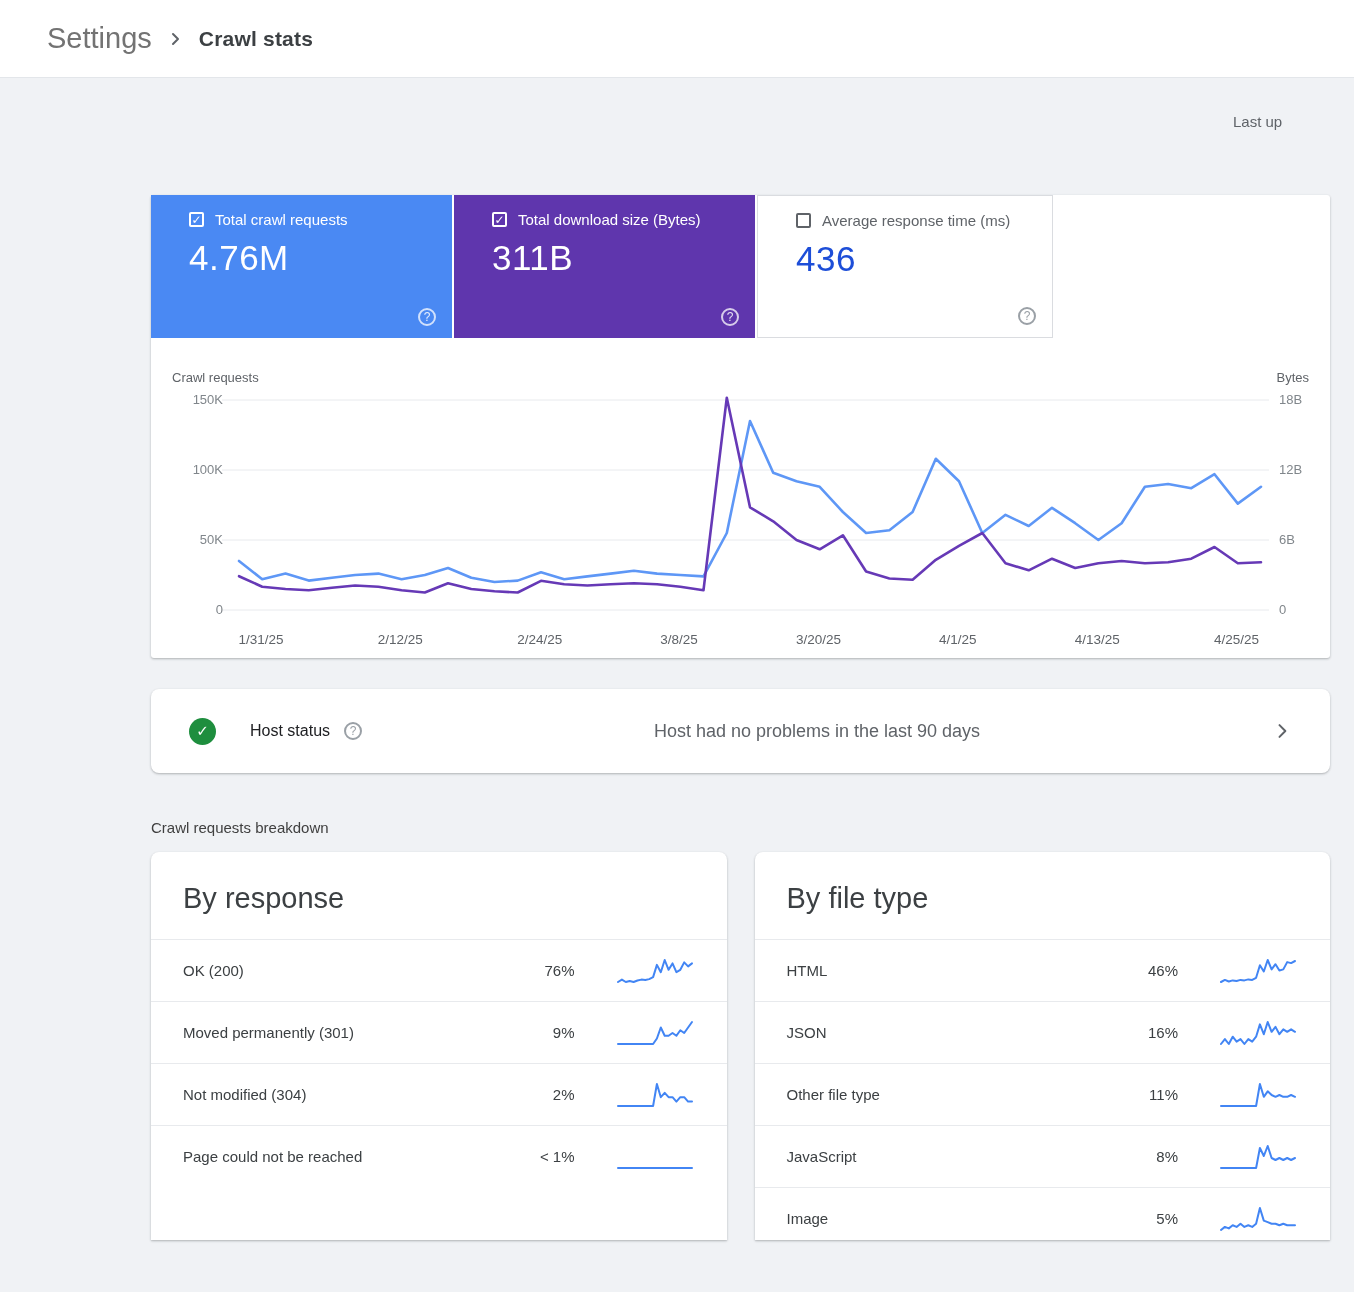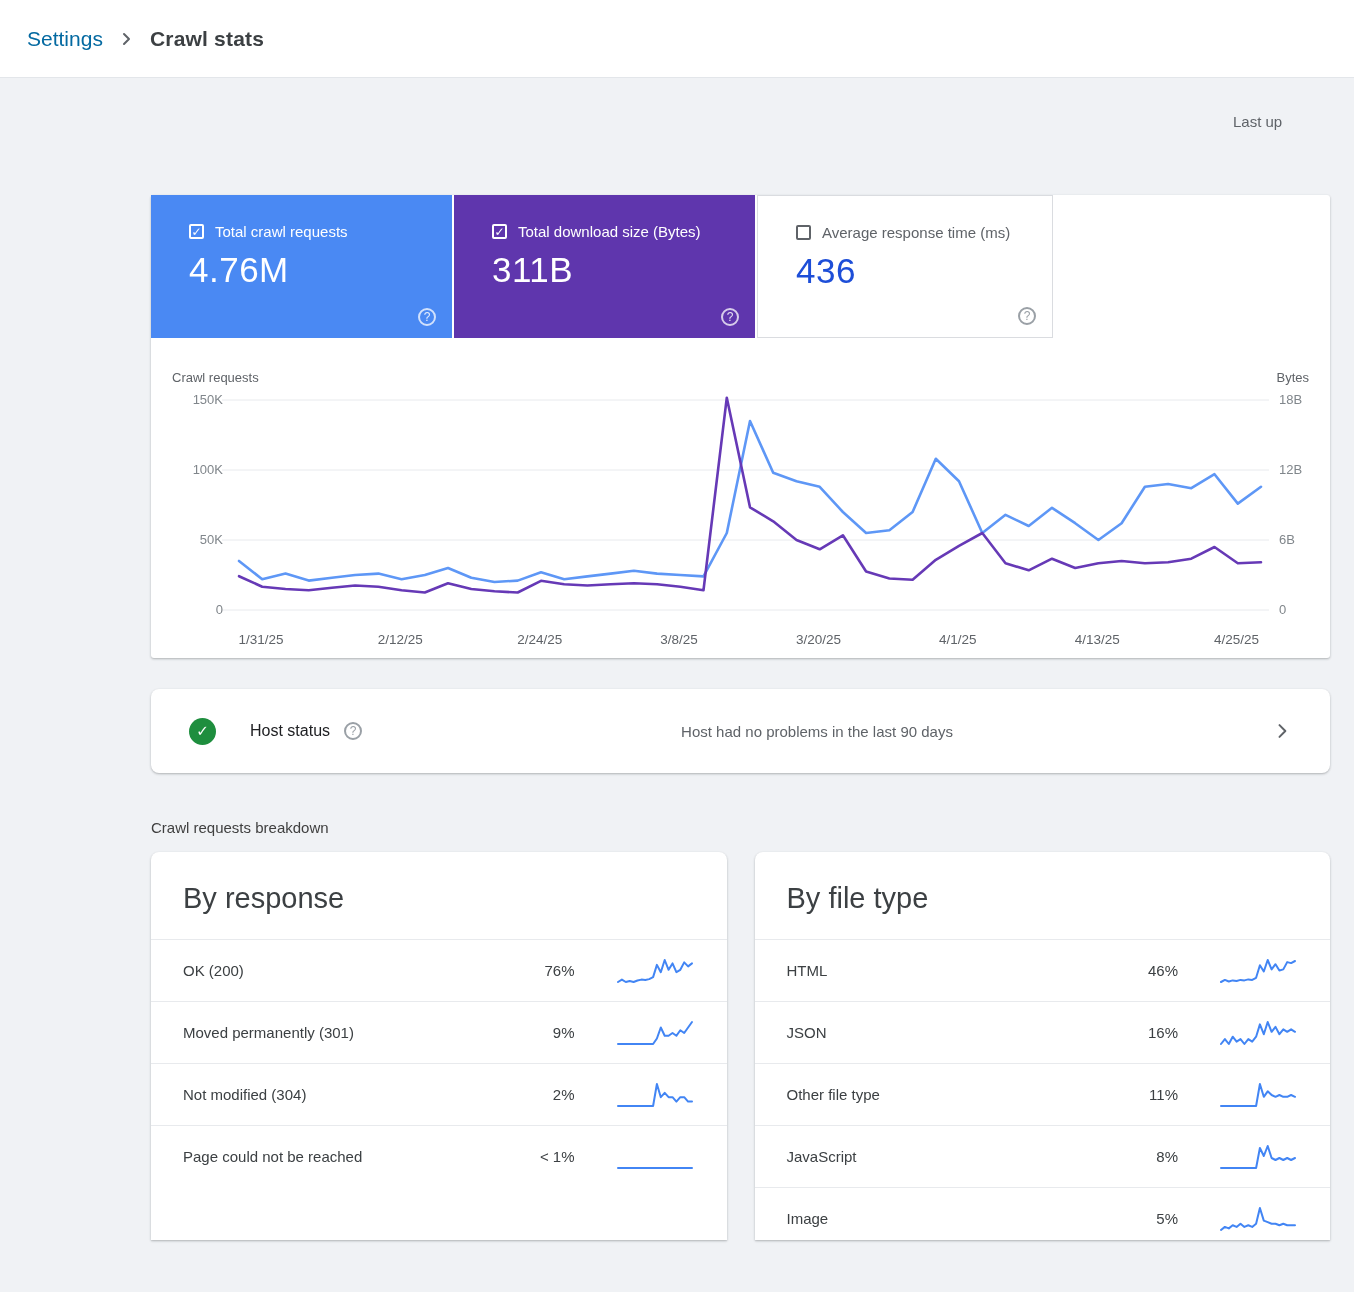--- a/index.html
+++ b/index.html
@@ -2,33 +2,33 @@
 <html><head>
 <meta charset="utf-8">
 <style>
   * { margin:0; padding:0; box-sizing:border-box; }
   html,body { width:1354px; height:1292px; overflow:hidden; }
   body { font-family:"Liberation Sans","DejaVu Sans",sans-serif; background:#f0f2f5; color:#3c4043; }
   .page { position:relative; width:1354px; height:1292px; }
 
   
   .app-header { background:#fff; height:78px; display:flex; align-items:center; padding-left:27px; border-bottom:1px solid #e3e6ea; }
-  .crumb-parent { font-size:21px; color:#0369a1; cursor:pointer; }
+  .crumb-parent { font-size:29px; color:#737373; cursor:pointer;margin-left:20px; }
   .crumb-sep { margin:0 18px; display:flex; align-items:center; }
   .crumb-current { font-size:21px; color:#3c4043; font-weight:700; letter-spacing:.2px; }
 
   .last-updated { position:absolute; top:113px; left:1233px; font-size:15px; color:#5f6368; white-space:nowrap; }
 
   .content { padding:0 24px 0 151px; }
 
   
   .chart-card { margin-top:117px; width:1179px; background:#fff; border-radius:3px;
                 box-shadow:0 1px 2px rgba(60,64,67,.25), 0 1px 3px rgba(60,64,67,.12); }
   .metric-tabs { display:flex; }
-  .metric-tab { position:relative; width:301px; height:143px; padding:28px 24px 0 38px; cursor:pointer; }
+  .metric-tab { position:relative; width:301px; height:143px; padding:16px 24px 0 38px; cursor:pointer; }
   .metric-tab + .metric-tab { margin-left:2px; }
   .tab-blue { background:#4a89f3; color:#fff; }
   .tab-purple { background:#5f36ad; color:#fff; }
   .tab-plain { background:#fff; color:#5f6368; border:1px solid #dadce0; width:296px; }
   .tab-head { display:flex; align-items:center; gap:11px; font-size:15px; }
   .tab-value { margin-top:10px; font-size:35px; letter-spacing:.5px; }
   .tab-blue .tab-value, .tab-purple .tab-value { color:#fff; }
   .tab-plain .tab-value { color:#1d4ed8; }
   .cb { width:15px; height:15px; border:2px solid #fff; border-radius:2px; display:flex; align-items:center; justify-content:center; flex:0 0 auto; }
   .cb.checked::after { content:"\2713"; font-size:12px; line-height:1; color:#fff; font-weight:700; }
@@ -40,21 +40,21 @@
   .chart-area { padding:0; }
 
   
   .host-card { margin-top:31px; width:1179px; height:84px; background:#fff; border-radius:8px;
                box-shadow:0 1px 2px rgba(60,64,67,.25), 0 1px 3px rgba(60,64,67,.12);
                display:flex; align-items:center; padding:0 38px; cursor:pointer; }
   .host-check { width:27px; height:27px; border-radius:50%; background:#1e8e3e; color:#fff;
                 display:flex; align-items:center; justify-content:center; font-size:15px; font-weight:700; flex:0 0 auto; }
   .host-label { margin-left:34px; font-size:16px; font-weight:400; color:#202124; }
   .host-help { position:static; margin-left:14px; flex:0 0 auto; }
-  .host-msg { flex:1; text-align:center; font-size:15px; color:#5f6368; }
+  .host-msg { flex:1; text-align:center; font-size:18px; color:#5f6368; }
   .host-chevron { flex:0 0 auto; display:flex; }
 
   
   .breakdown-title { margin-top:46px; font-size:15px; color:#404040; }
   .breakdown-grid { display:flex; gap:28px; margin-top:16px; }
   .bd-card { flex:1; background:#fff; border-radius:8px 8px 0 0; height:388px; overflow:hidden;
              box-shadow:0 1px 2px rgba(60,64,67,.25), 0 1px 3px rgba(60,64,67,.12); }
   .bd-title { font-size:29px; color:#3c4043; padding:30px 32px 24px 32px; font-weight:400; }
   .bd-row { display:flex; align-items:center; height:62px; padding:0 32px; border-top:1px solid #e8eaed; cursor:pointer; }
   .bd-row .row-label { flex:1; font-size:15px; color:#3c4043; }

